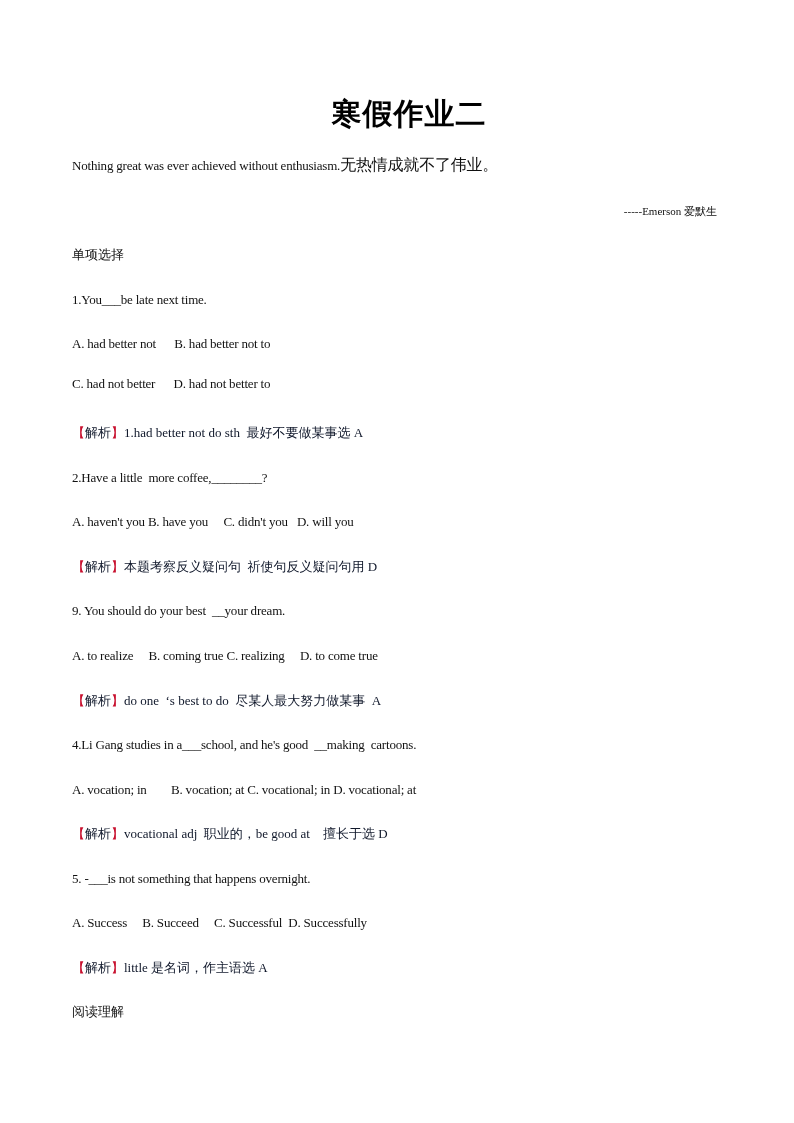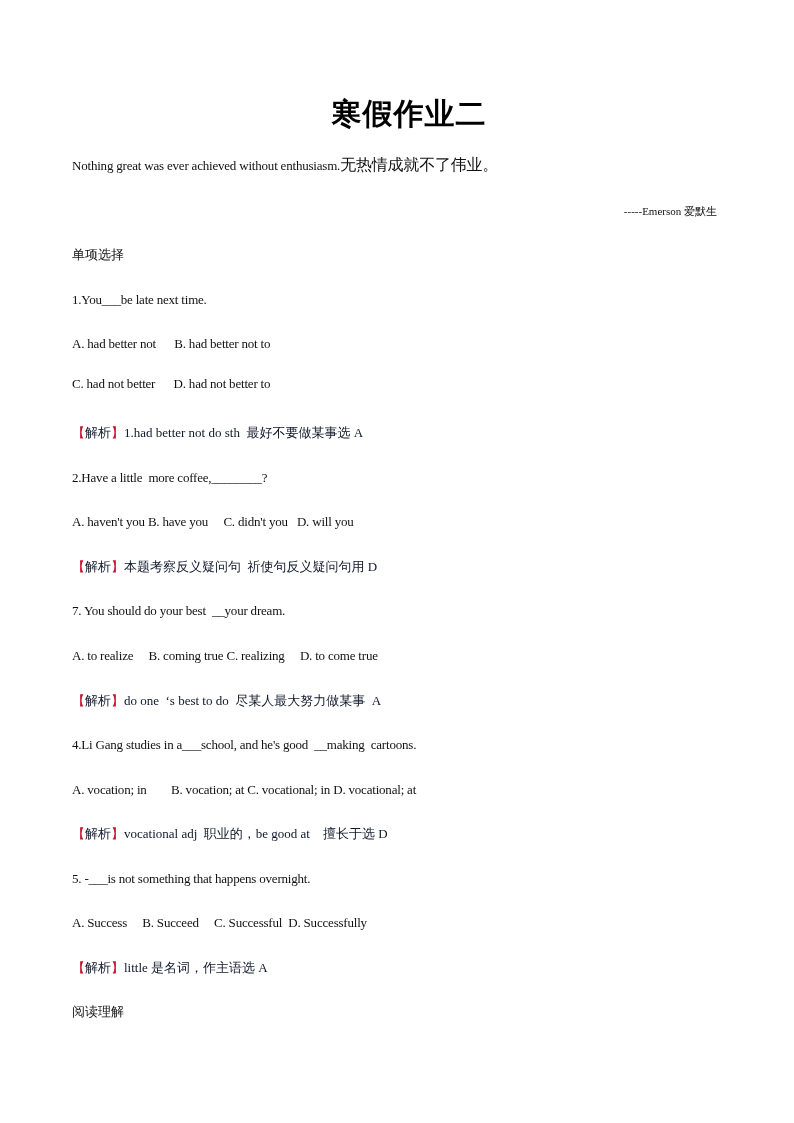--- a/index.html
+++ b/index.html
@@ -96,21 +96,21 @@
 
   <div class="line" style="top:291px;">1.You___be late next time.</div>
   <div class="line" style="top:335px;">A. had better not      B. had better not to</div>
   <div class="line" style="top:375px;">C. had not better      D. had not better to</div>
   <div class="analysis" style="top:424px;"><span class="bracket">【</span><span class="label">解析</span><span class="bracket">】</span><span class="body-text">1.had better not do sth  最好不要做某事选 A</span></div>
 
   <div class="line" style="top:469px;">2.Have a little  more coffee,________?</div>
   <div class="line" style="top:513px;">A. haven't you B. have you     C. didn't you   D. will you</div>
   <div class="analysis" style="top:558px;"><span class="bracket">【</span><span class="label">解析</span><span class="bracket">】</span><span class="body-text">本题考察反义疑问句  祈使句反义疑问句用 D</span></div>
 
-  <div class="line" style="top:602px;">7. You should do your best  __your dream.</div>
+  <div class="line" style="top:602px;">9. You should do your best  __your dream.</div>
   <div class="line" style="top:647px;">A. to realize     B. coming true C. realizing     D. to come true</div>
   <div class="analysis" style="top:692px;"><span class="bracket">【</span><span class="label">解析</span><span class="bracket">】</span><span class="body-text">do one  ‘s best to do  尽某人最大努力做某事  A</span></div>
 
   <div class="line" style="top:736px;">4.Li Gang studies in a___school, and he's good  __making  cartoons.</div>
   <div class="line" style="top:781px;">A. vocation; in        B. vocation; at C. vocational; in D. vocational; at</div>
   <div class="analysis" style="top:825px;"><span class="bracket">【</span><span class="label">解析</span><span class="bracket">】</span><span class="body-text">vocational adj  职业的，be good at    擅长于选 D</span></div>
 
   <div class="line" style="top:870px;">5. -___is not something that happens overnight.</div>
   <div class="line" style="top:914px;">A. Success     B. Succeed     C. Successful  D. Successfully</div>
   <div class="analysis" style="top:959px;"><span class="bracket">【</span><span class="label">解析</span><span class="bracket">】</span><span class="body-text">little 是名词，作主语选 A</span></div>

